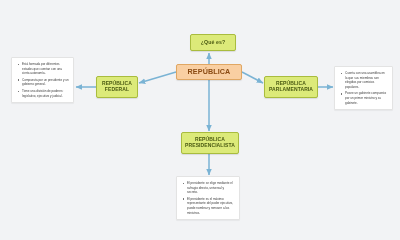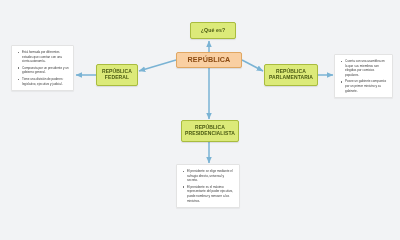--- a/index.html
+++ b/index.html
@@ -2,21 +2,21 @@
 <html><head>
 <meta charset="utf-8">
 <style>
   html,body{margin:0;padding:0;}
   body{
     width:400px;height:226px;
     background:#f2f3f5;
     font-family:"Liberation Sans",sans-serif;
     overflow:hidden;
   }
-  #canvas{position:relative;width:316px;height:226px;}
+  #canvas{position:relative;width:316px;height:226px;margin-top:12px;}
   svg#links{position:absolute;left:0;top:0;width:400px;height:226px;}
 
   .node{
     position:absolute;
     box-sizing:border-box;
     text-align:center;
     border-radius:2px;
     display:flex;align-items:center;justify-content:center;
     line-height:1.18;
     letter-spacing:.1px;

